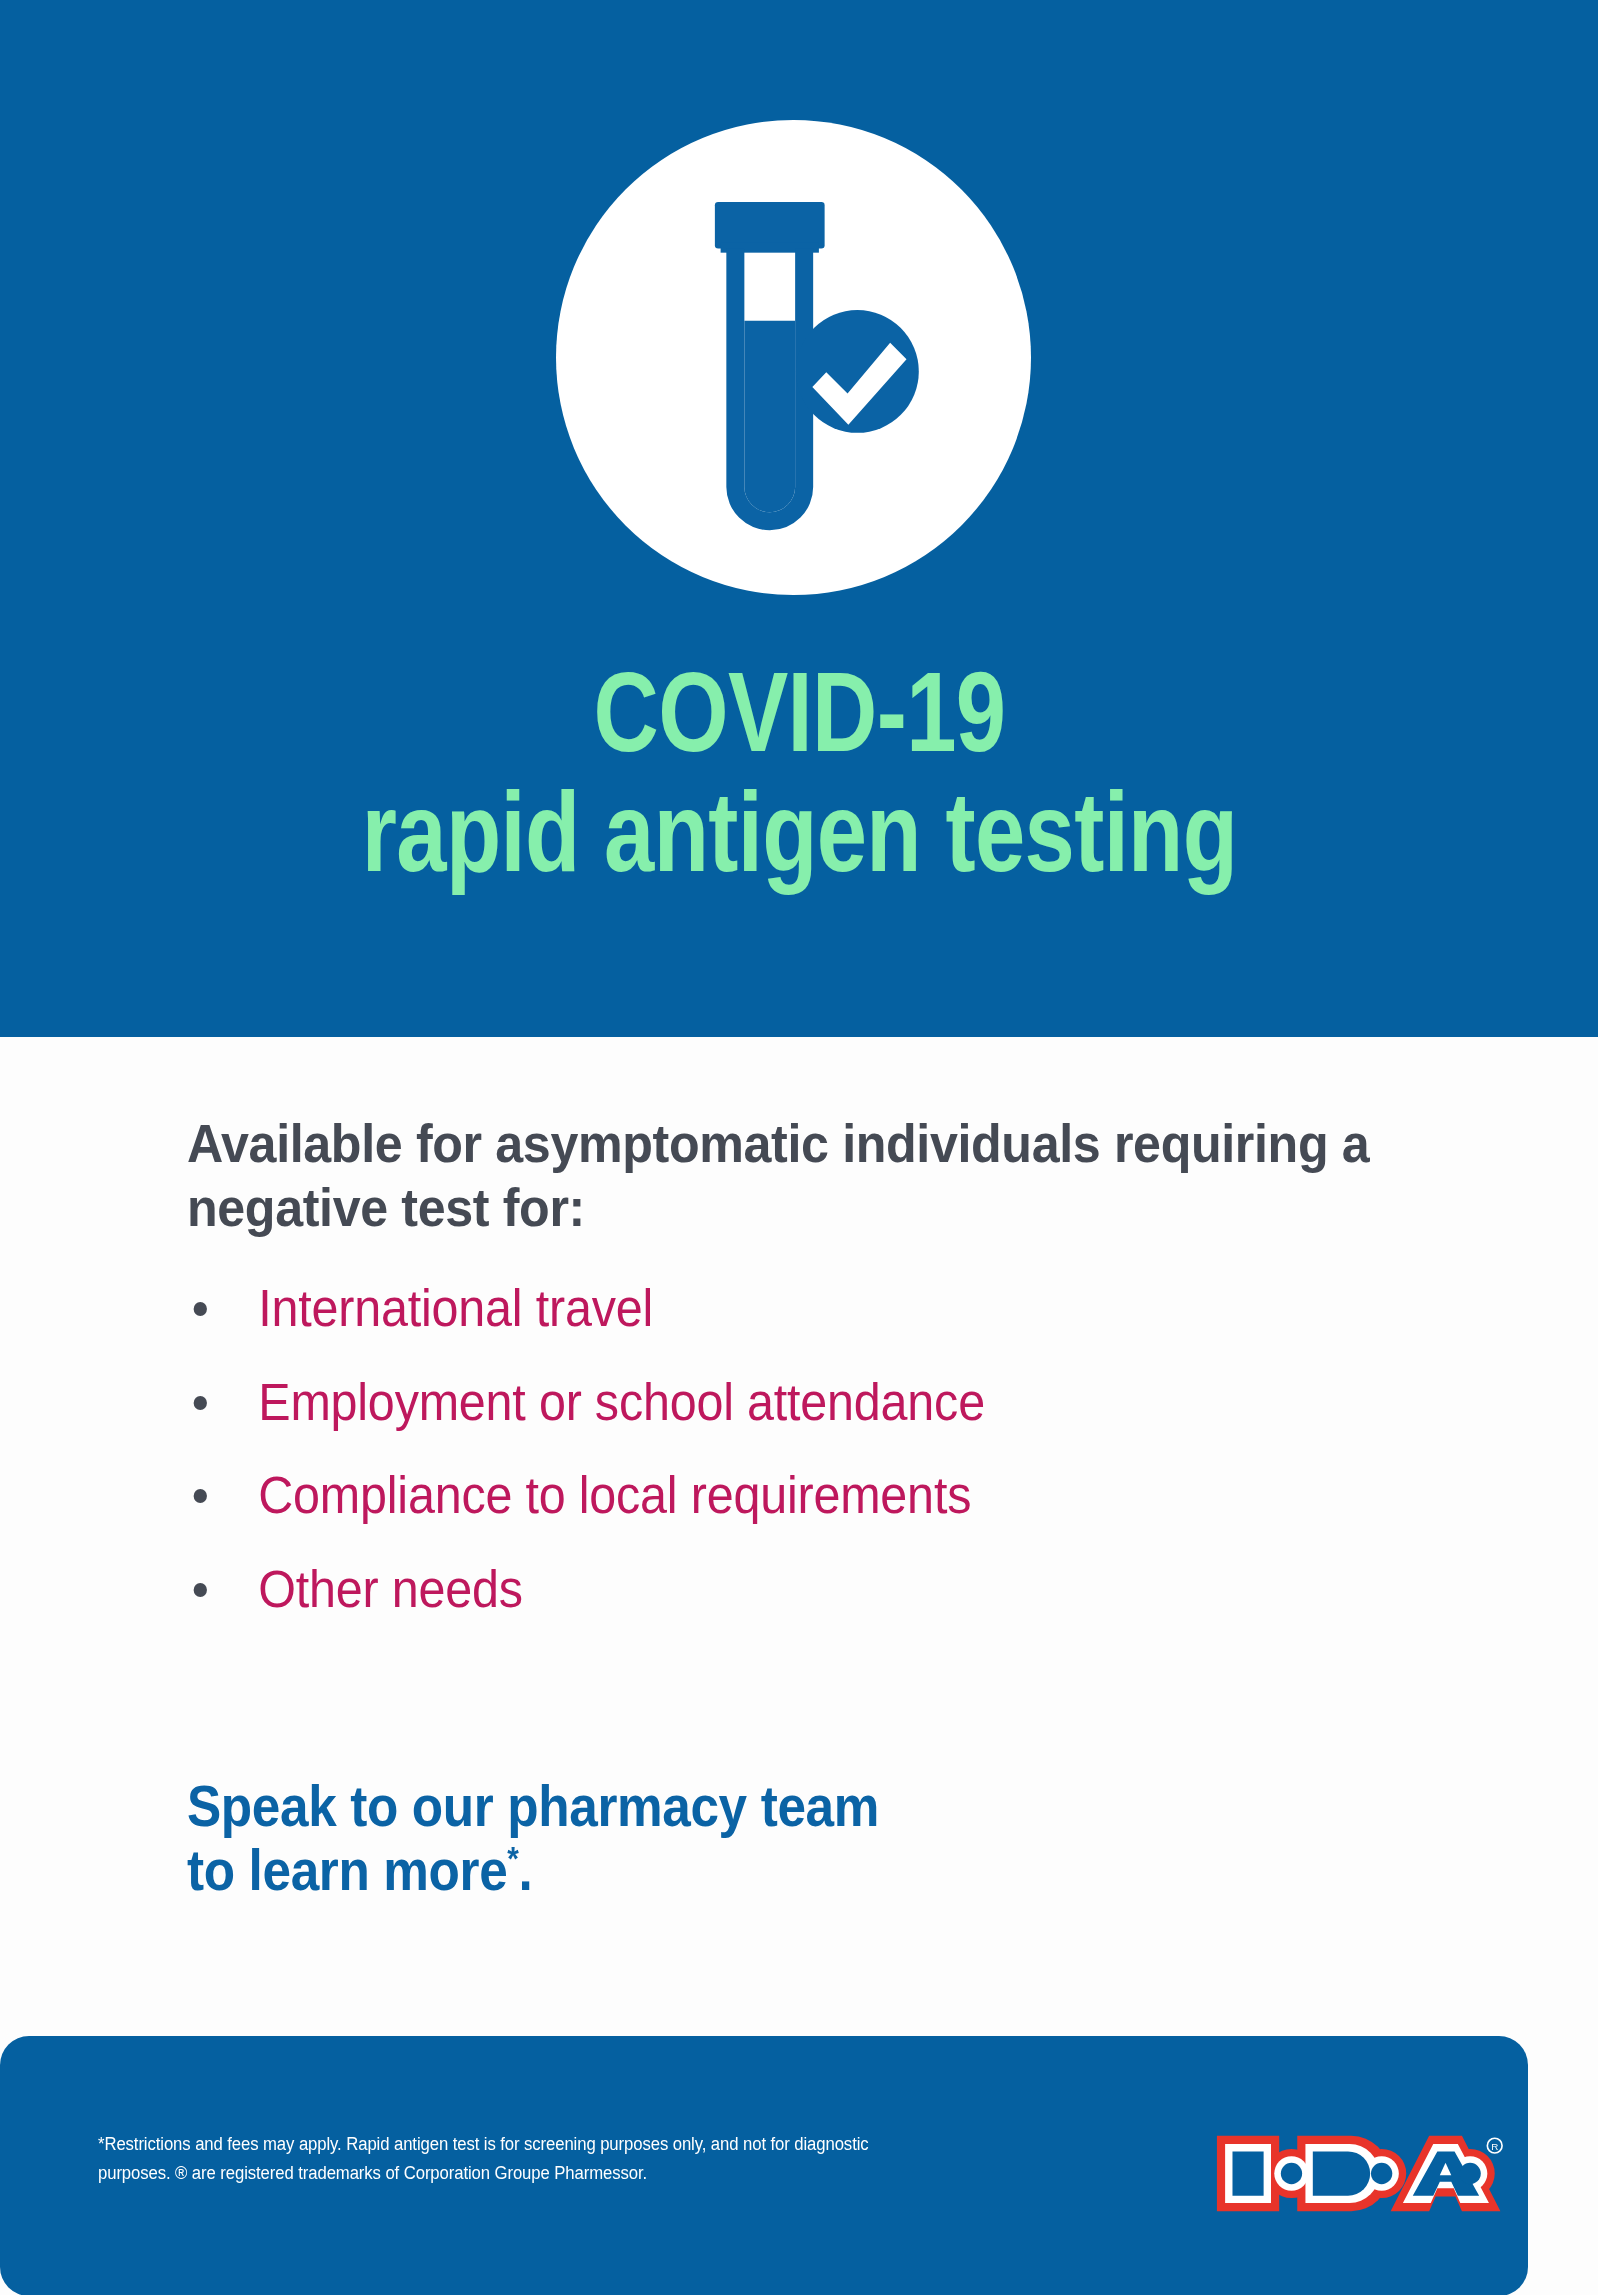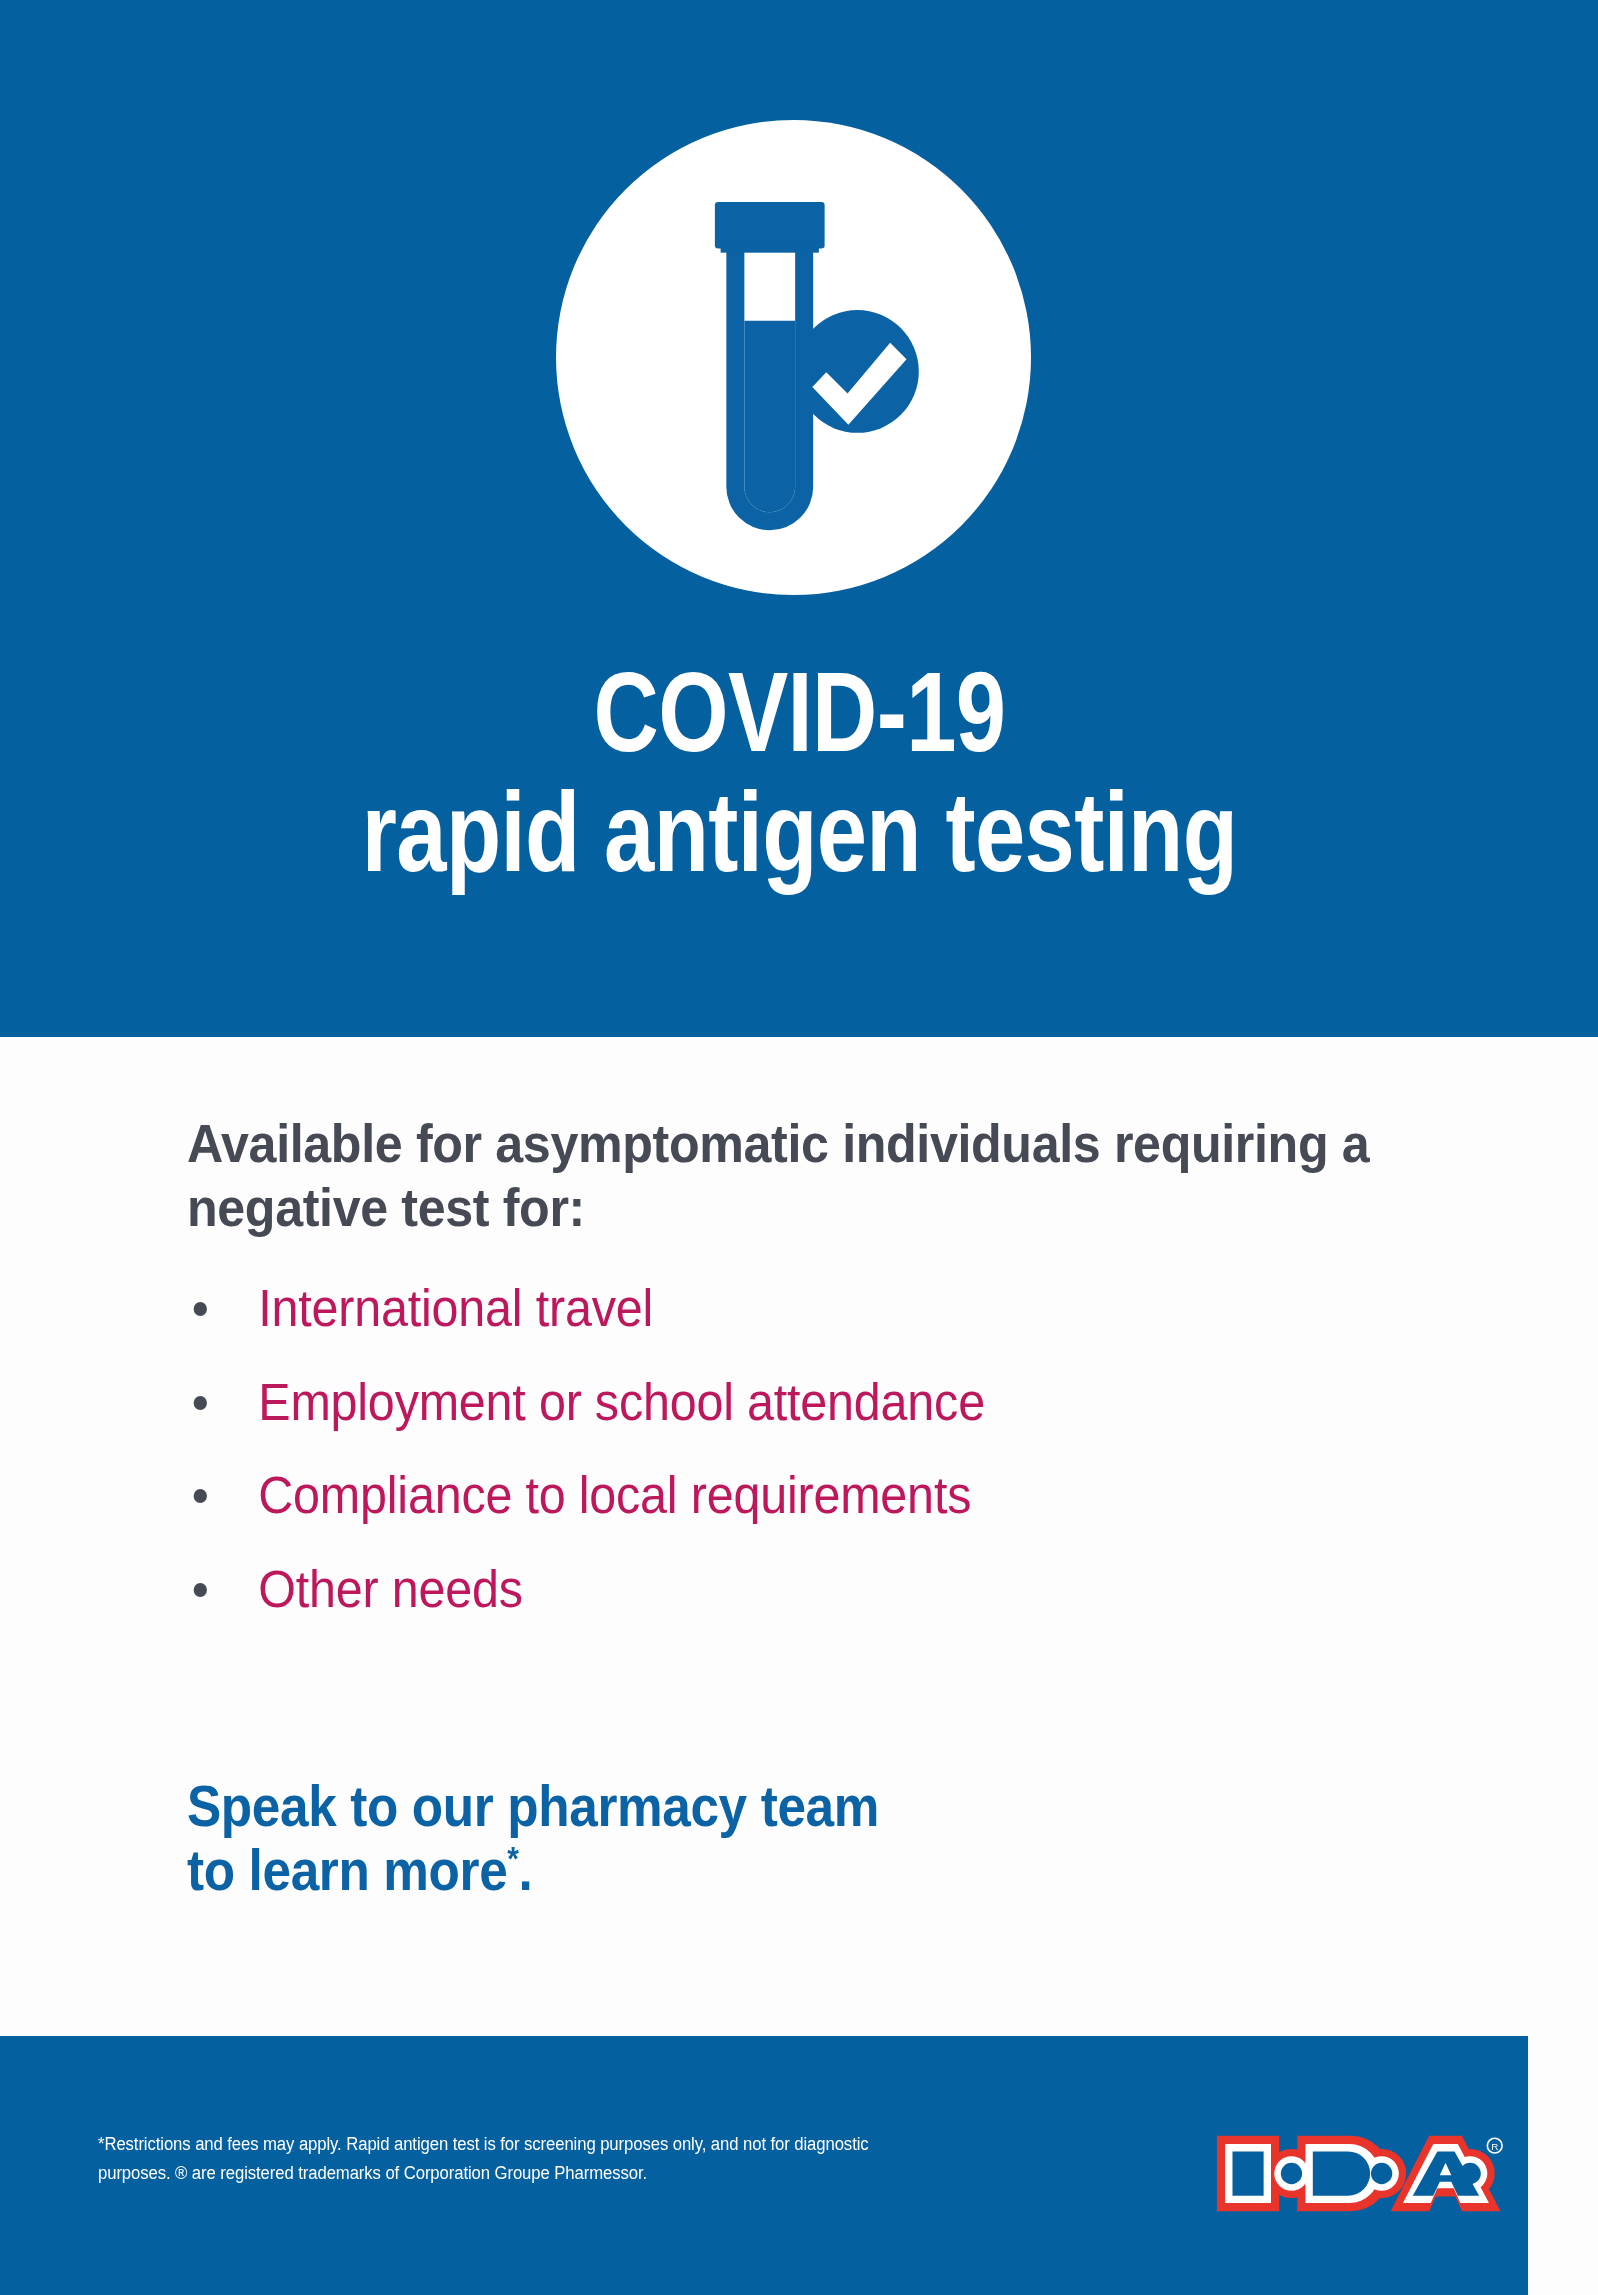--- a/index.html
+++ b/index.html
@@ -39,21 +39,21 @@
     width: 475px;
     height: 475px;
   }
 
   .title-block {
     position: absolute;
     left: 0;
     top: 656px;
     width: 1599px;
     text-align: center;
-    color: #ffffff;
+    color: #86efac;
   }
   .title-line1 {
     font-size: 113px;
     line-height: 1.0;
     font-weight: bold;
     letter-spacing: -0.8px;
     transform: scaleX(0.80);
     transform-origin: center center;
     white-space: nowrap;
   }
@@ -144,20 +144,21 @@
   }
 
   
   .footer-band {
     position: absolute;
     left: 0;
     top: 2036px;
     width: 1528px;
     height: 260px;
     background: #0560a0;
+    border-radius: 29px;
   }
 
   .disclaimer {
     position: absolute;
     left: 98px;
     top: 94px;
     width: 836px;
     color: #ffffff;
     font-size: 17.6px;
     line-height: 1.62;

